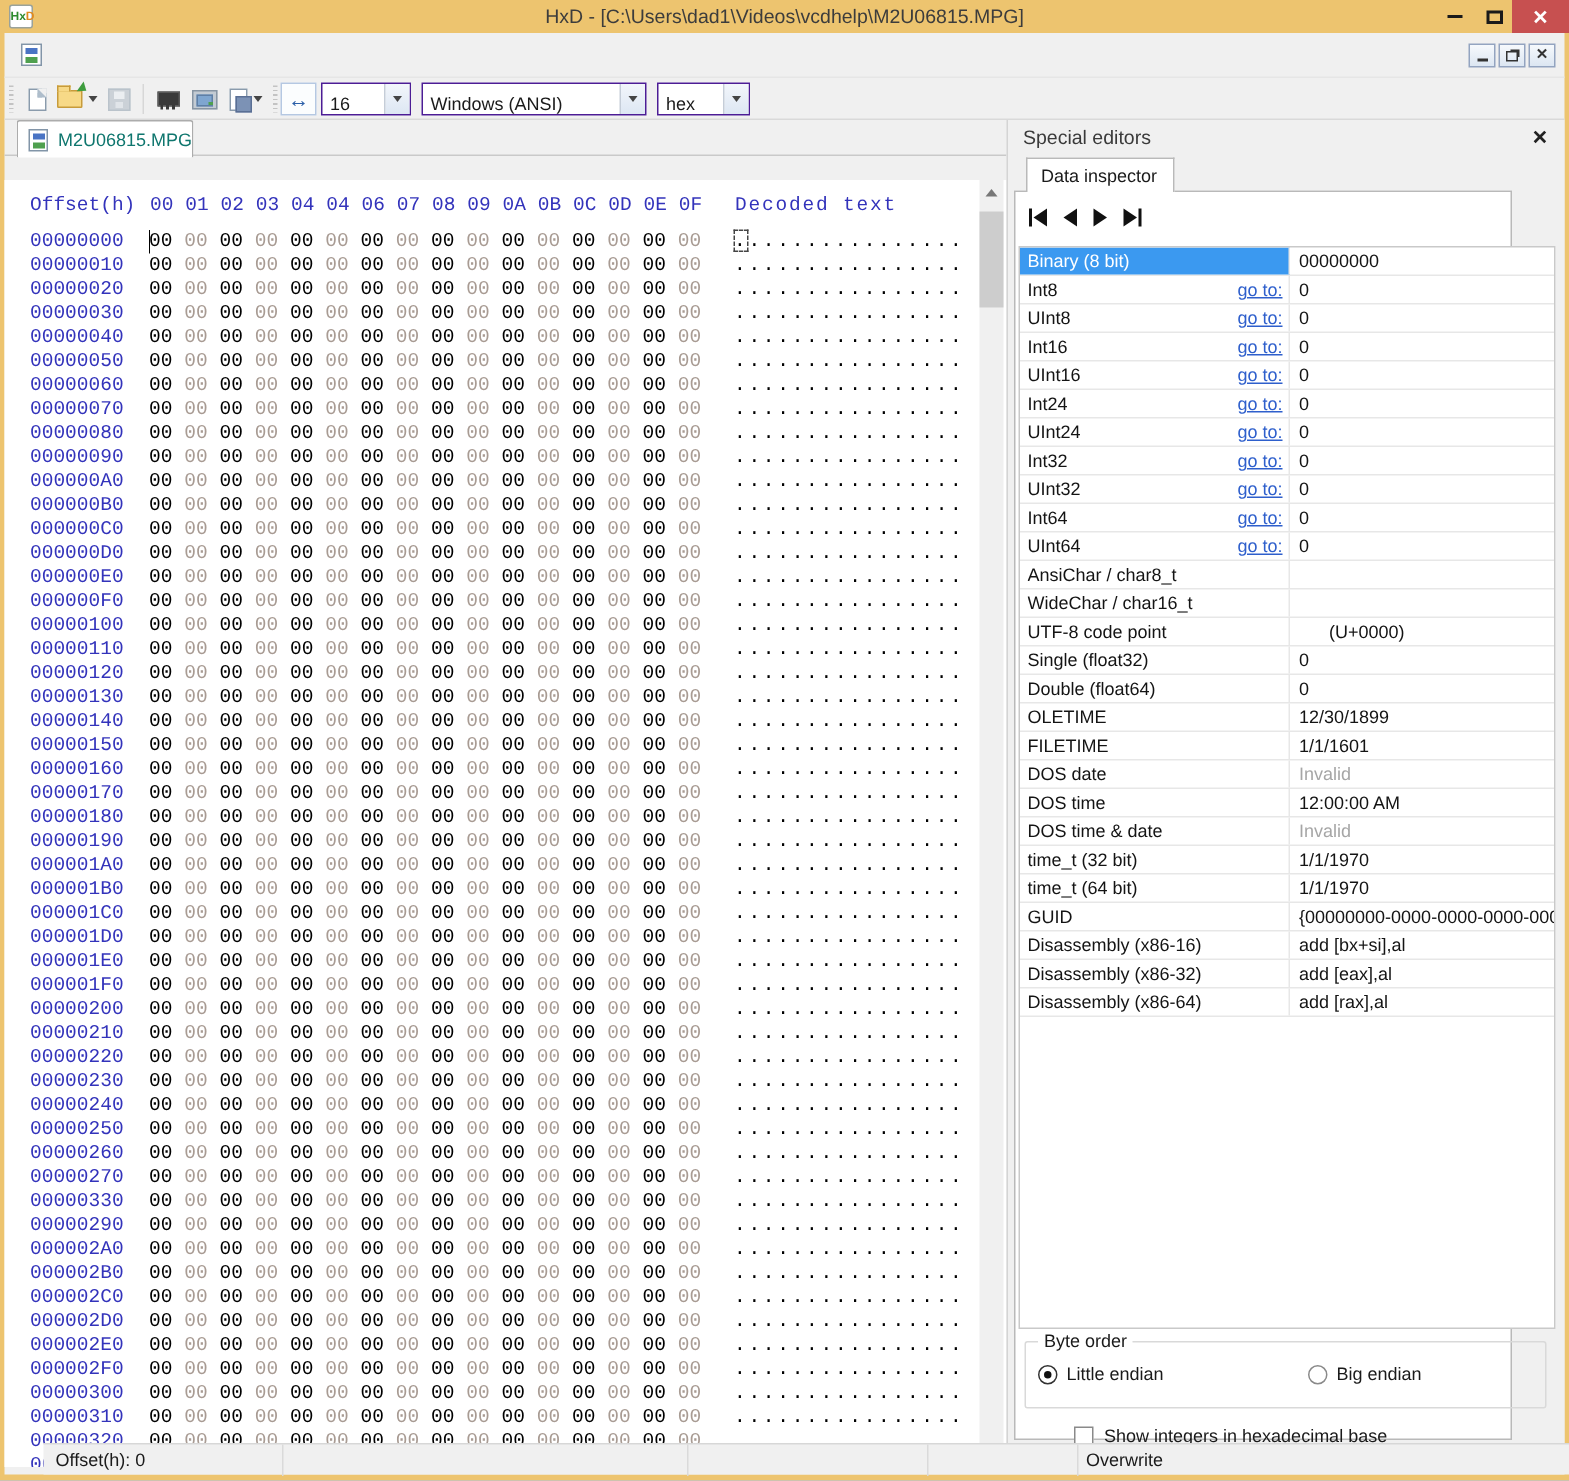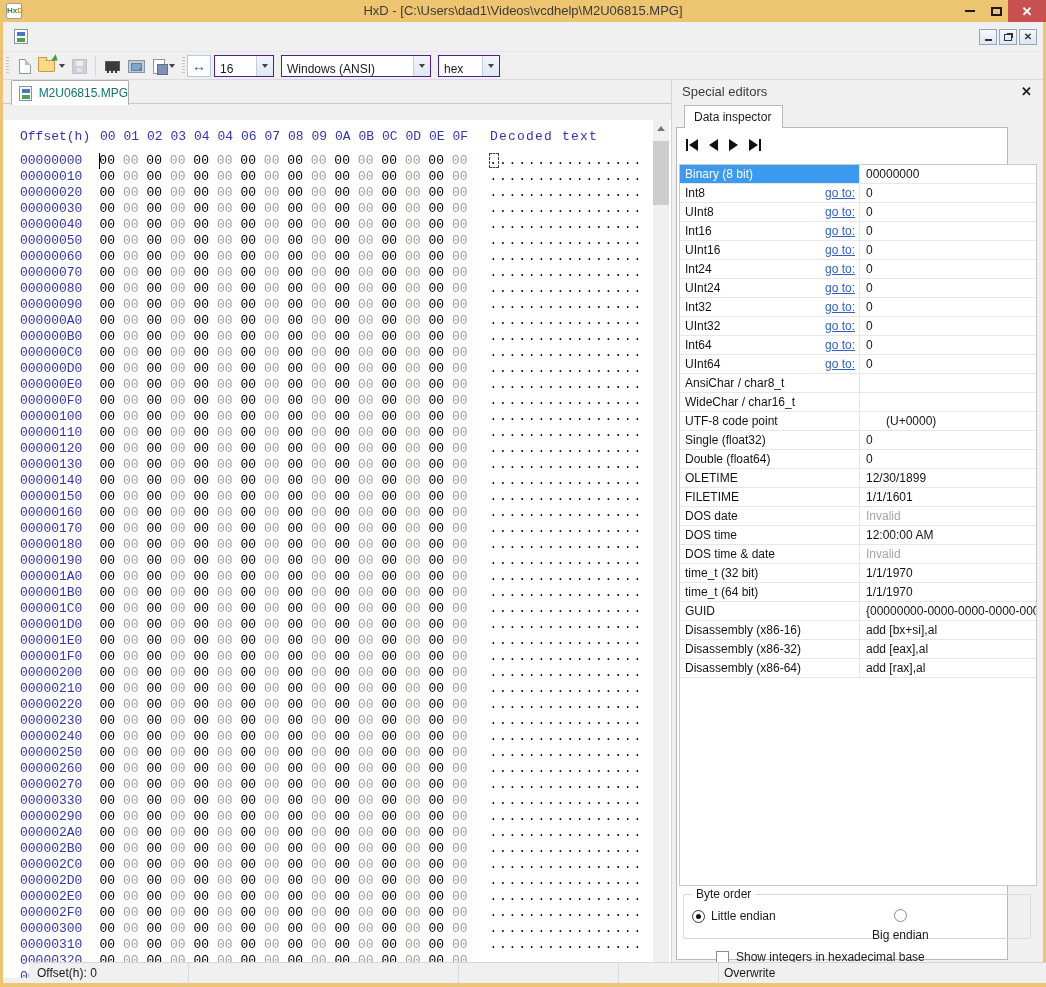--- a/index.html
+++ b/index.html
@@ -103,21 +103,21 @@
   .di-row { display:flex; height:19px; line-height:18px; border-bottom:1px solid #E7E7E7; font-size:12px; color:#141414; }
   .di-name { width:180px; border-right:1px solid #E7E7E7; display:flex; padding-left:5px; }
   .di-name .di-label { flex:1; white-space:nowrap; overflow:hidden; }
   .di-name.sel { background:var(--selection,#3B99F0); color:#fff; }
   .goto { color:var(--link,#2E5FCC); text-decoration:underline; margin-right:4px; cursor:pointer; }
   .di-value { flex:1; padding-left:6px; white-space:pre; overflow:hidden; }
   .di-value.muted { color:var(--invalid-text,#A6A6A6); }
   .byteorder { position:absolute; left:6px; top:766px; width:348px; height:45px; border:1px solid #D9D9D9; border-radius:2px; }
   .bo-legend { position:absolute; left:8px; top:-8px; background:#fff; padding:0 4px; font-size:12px; color:#1a1a1a; }
   .radio-item { position:absolute; top:14px; display:flex; align-items:center; gap:6px; font-size:12px; color:#1a1a1a; }
-  .radio-item.little { left:8px; } .radio-item.big { left:188px;flex-direction:column; }
+  .radio-item.little { left:8px; } .radio-item.big { left:188px; }
   .radio { width:13px; height:13px; border:1px solid #8A8A8A; border-radius:50%; background:#fff; position:relative; }
   .radio.checked { border-color:#333; }
   .radio.checked::after { content:""; position:absolute; left:3px; top:3px; width:5px; height:5px; border-radius:50%; background:#111; }
   .hexbase { position:absolute; left:6px; top:822px; display:flex; align-items:center; gap:7px; font-size:12px; color:#1a1a1a;padding-left:33px; }
   .checkbox { width:13px; height:13px; border:1px solid #8A8A8A; background:#fff; }
 
   
   .statusbar { position:absolute; left:0; top:940px; width:1040px; height:21px; background:#F0F0F0; border-top:1px solid #D7D7D7; font-size:12px; color:#1a1a1a;margin-left:26px; }
   .sb-text { position:absolute; top:3px; }
   .sb-offset { left:8px; } .sb-mode { left:695px; }

